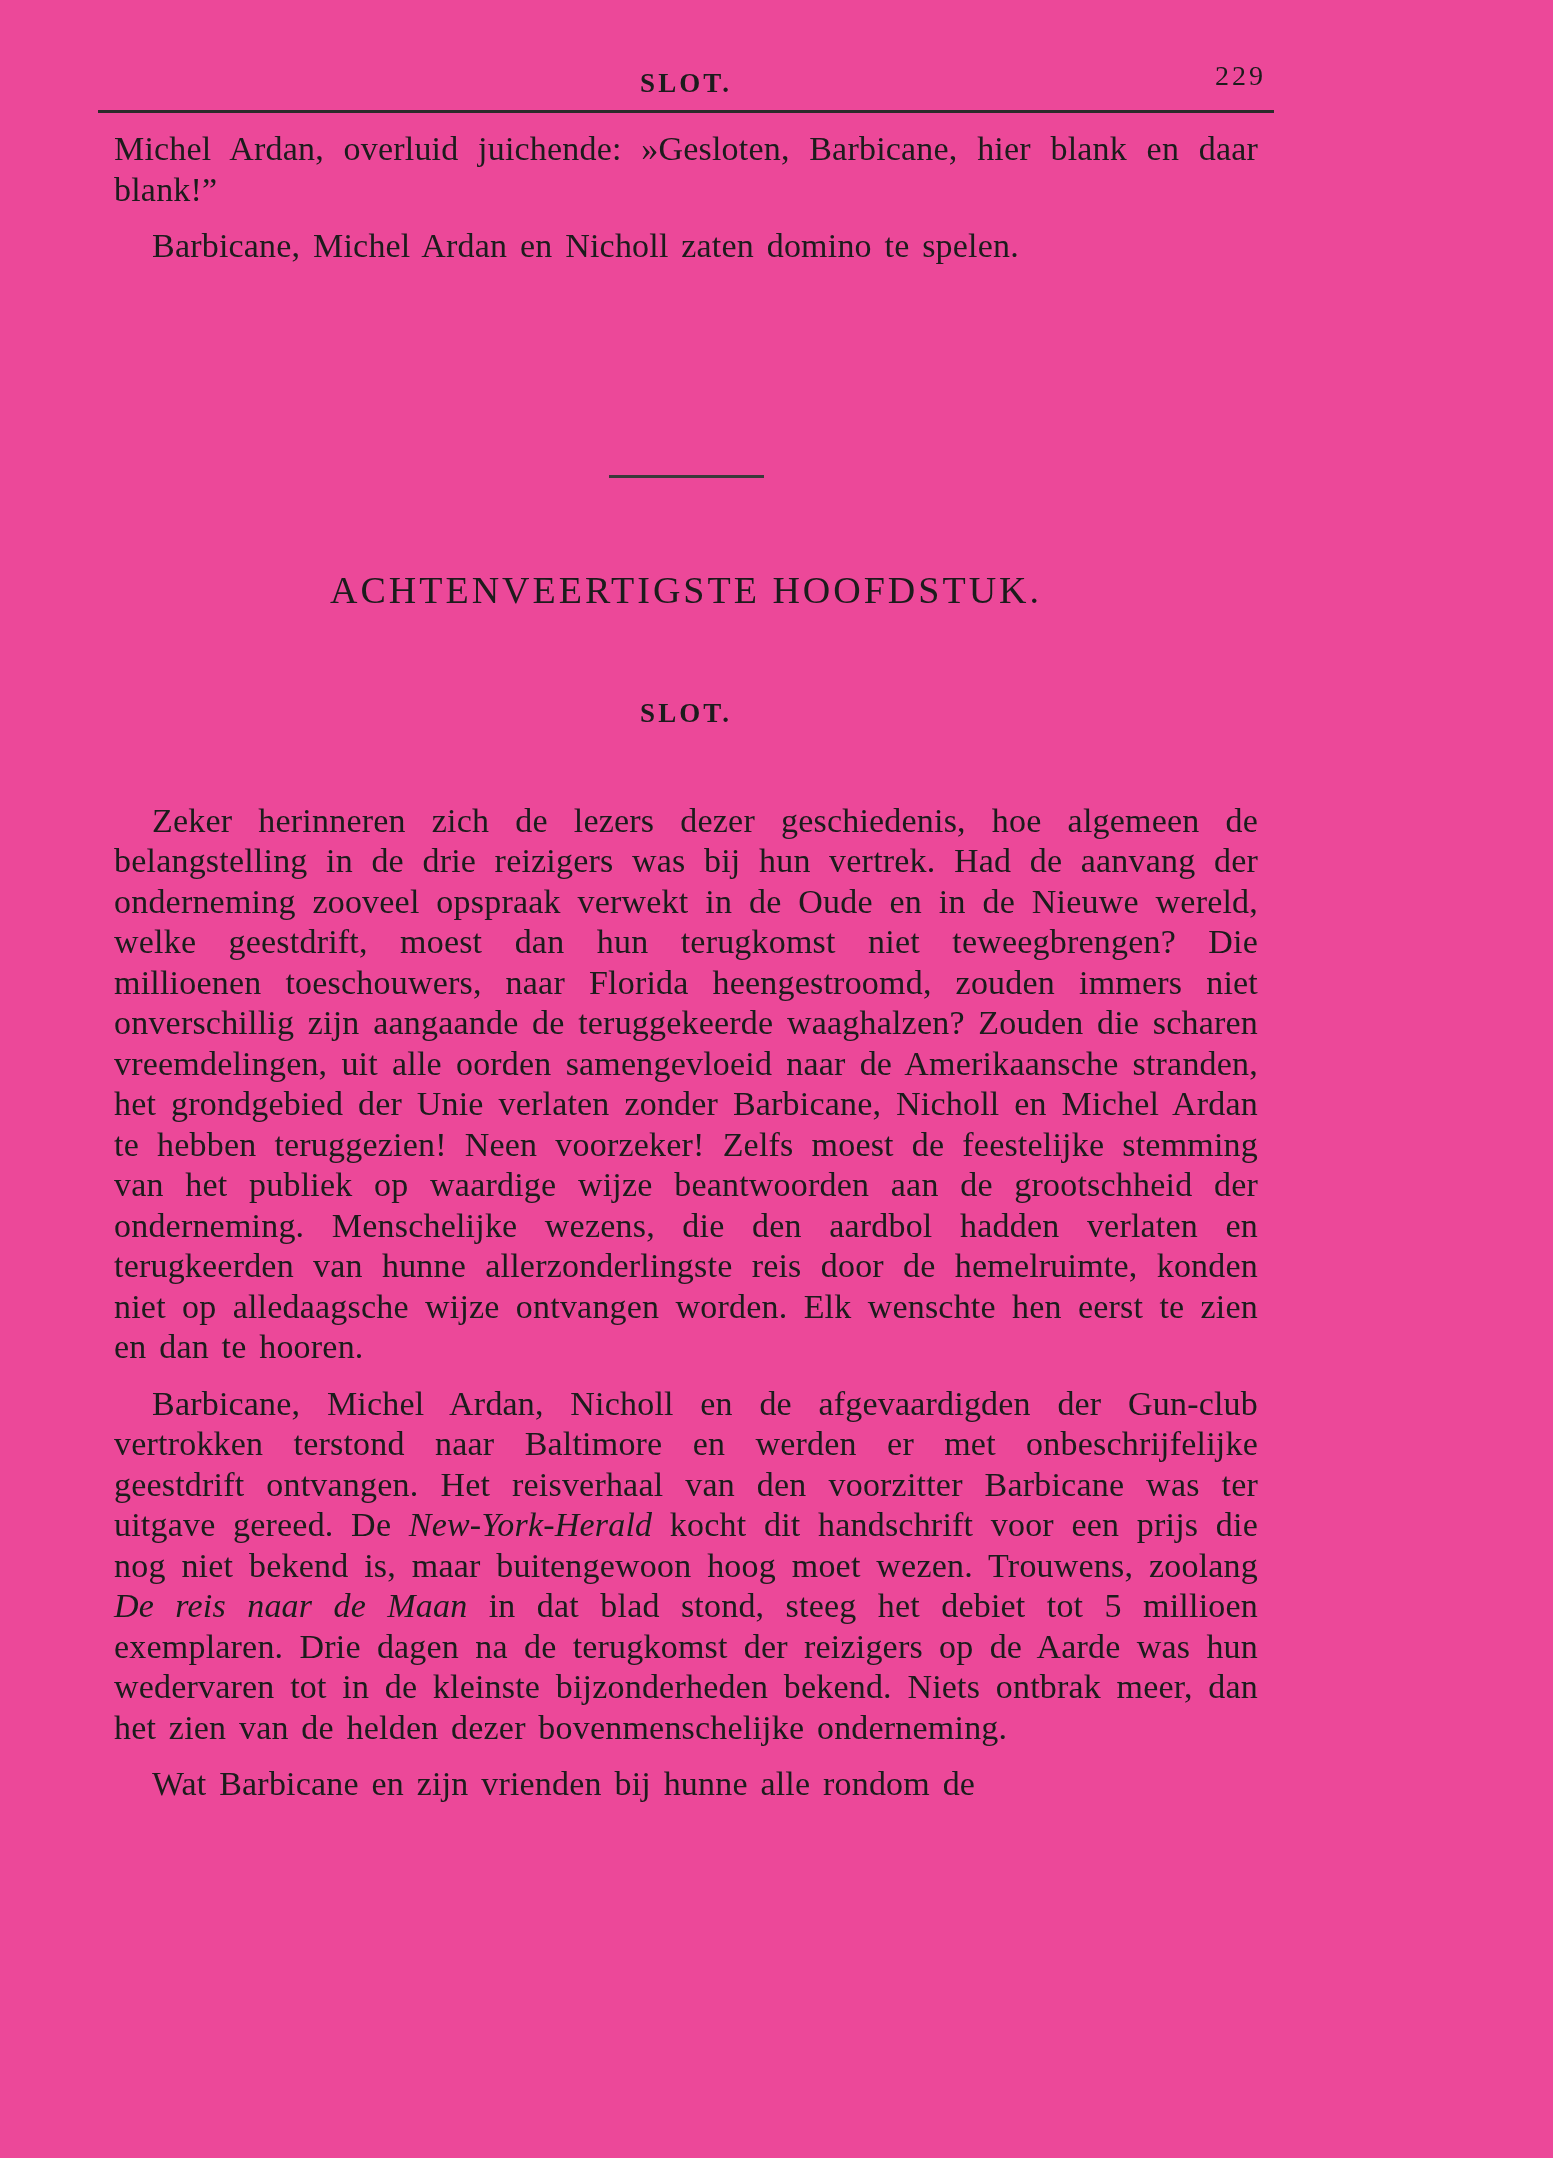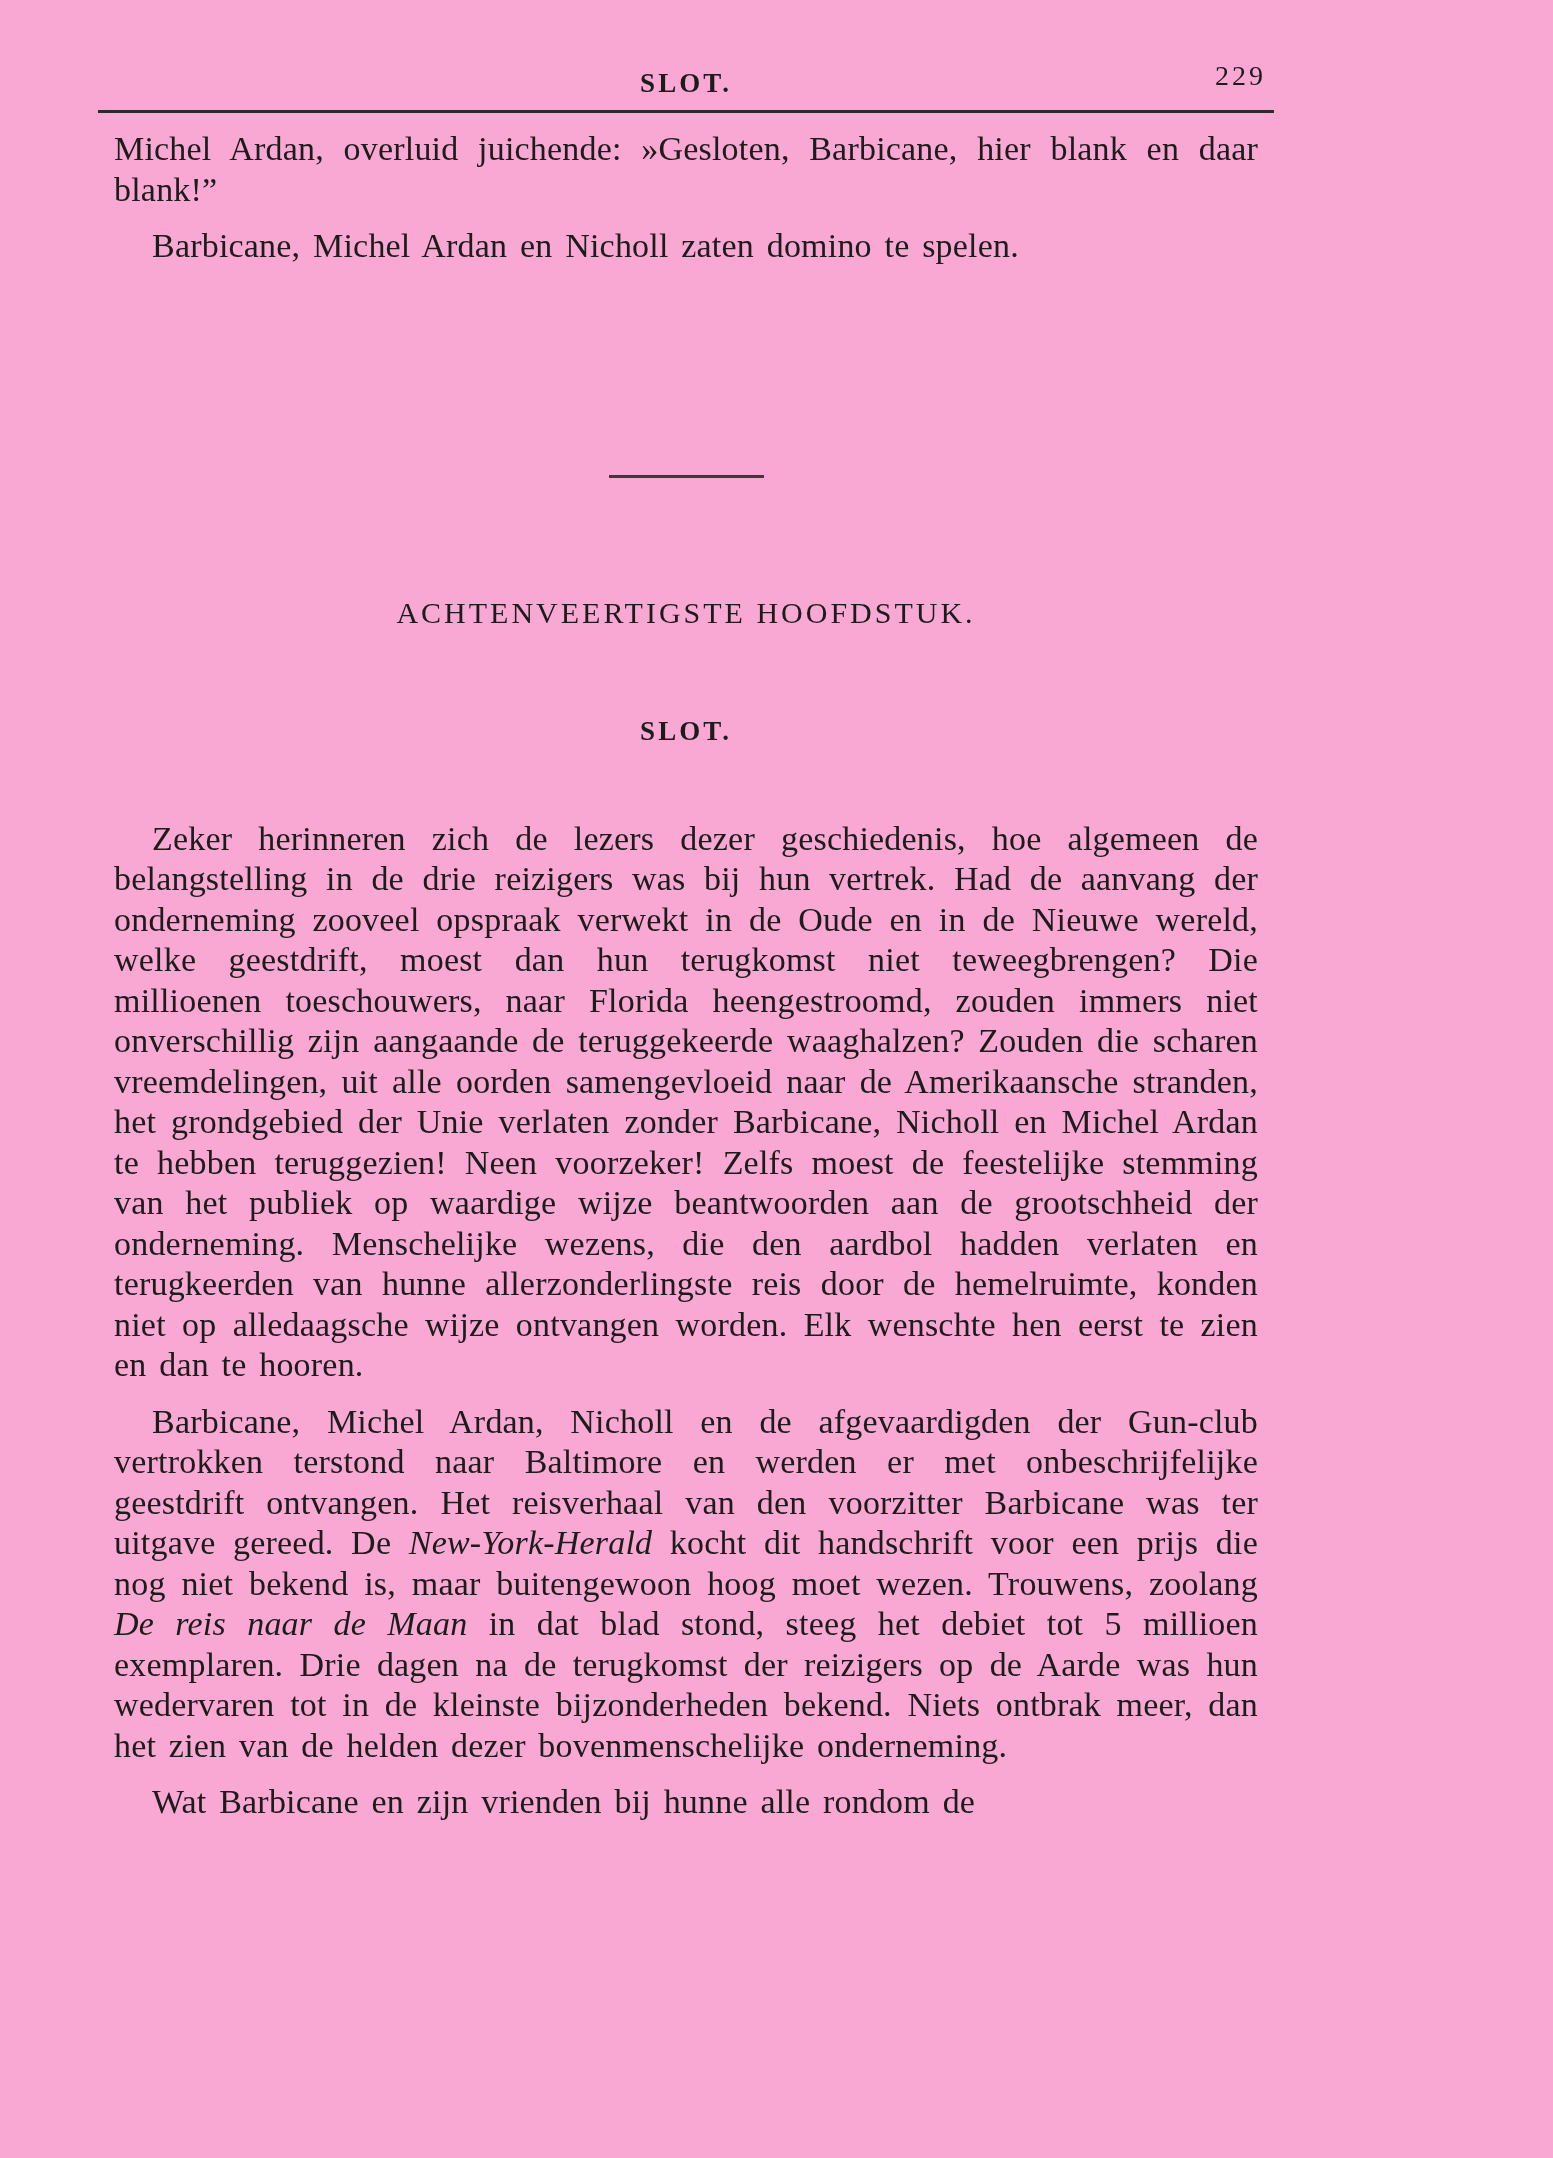--- a/index.html
+++ b/index.html
@@ -1,21 +1,21 @@
 <!DOCTYPE html>
 <html><head>
 <meta charset="utf-8">
 <style>
   html, body { margin: 0; padding: 0; background: #e9e7e2; }
   .page {
     position: relative;
     width: 1553px;
     height: 2158px;
     margin: 0 auto;
-    background: #f9a8d4;
+    background: #ec4899;
     color: #1c1c1c;
     font-family: "Liberation Serif", "DejaVu Serif", serif;
     overflow: hidden;
     text-decoration: underline;
   }
   .content {
     position: absolute;
     left: 98px;
     top: 56px;
     width: 1176px;
@@ -53,23 +53,23 @@
   }
   .bodypara.indent { text-indent: 38px; }
   .bodypara em { font-style: italic; }
   .section-divider {
     border: 0;
     border-top: 3px solid #3a3a3a;
     width: 155px;
     margin: 208px auto 0 auto;
   }
   .chapter {
-    margin: 118px 0 0 0;
+    margin: 90px 0 0 0;
     text-align: center;
-    font-size: 30px;
+    font-size: 38px;
     font-weight: normal;
     letter-spacing: 3px;
   }
   .section {
     margin: 86px 0 0 0;
     text-align: center;
     font-size: 27px;
     font-weight: bold;
     letter-spacing: 3px;
   }

